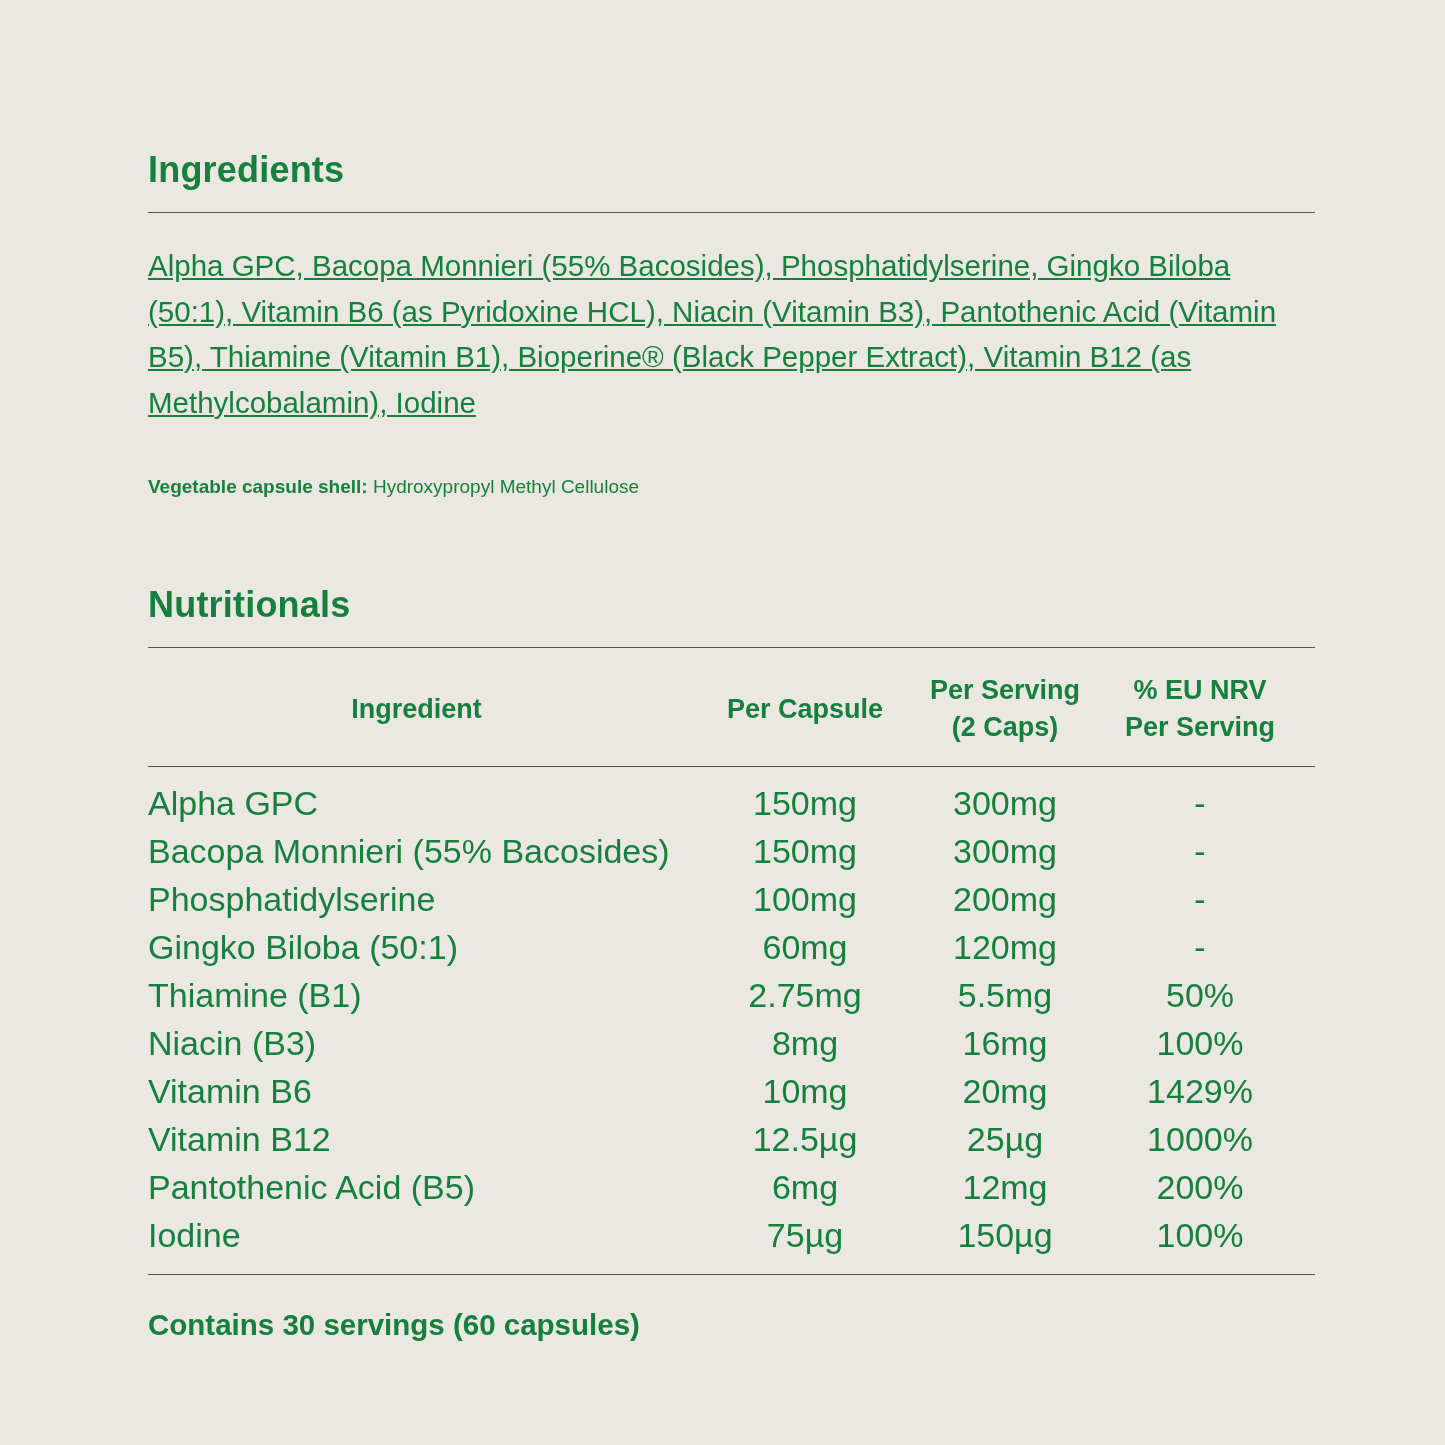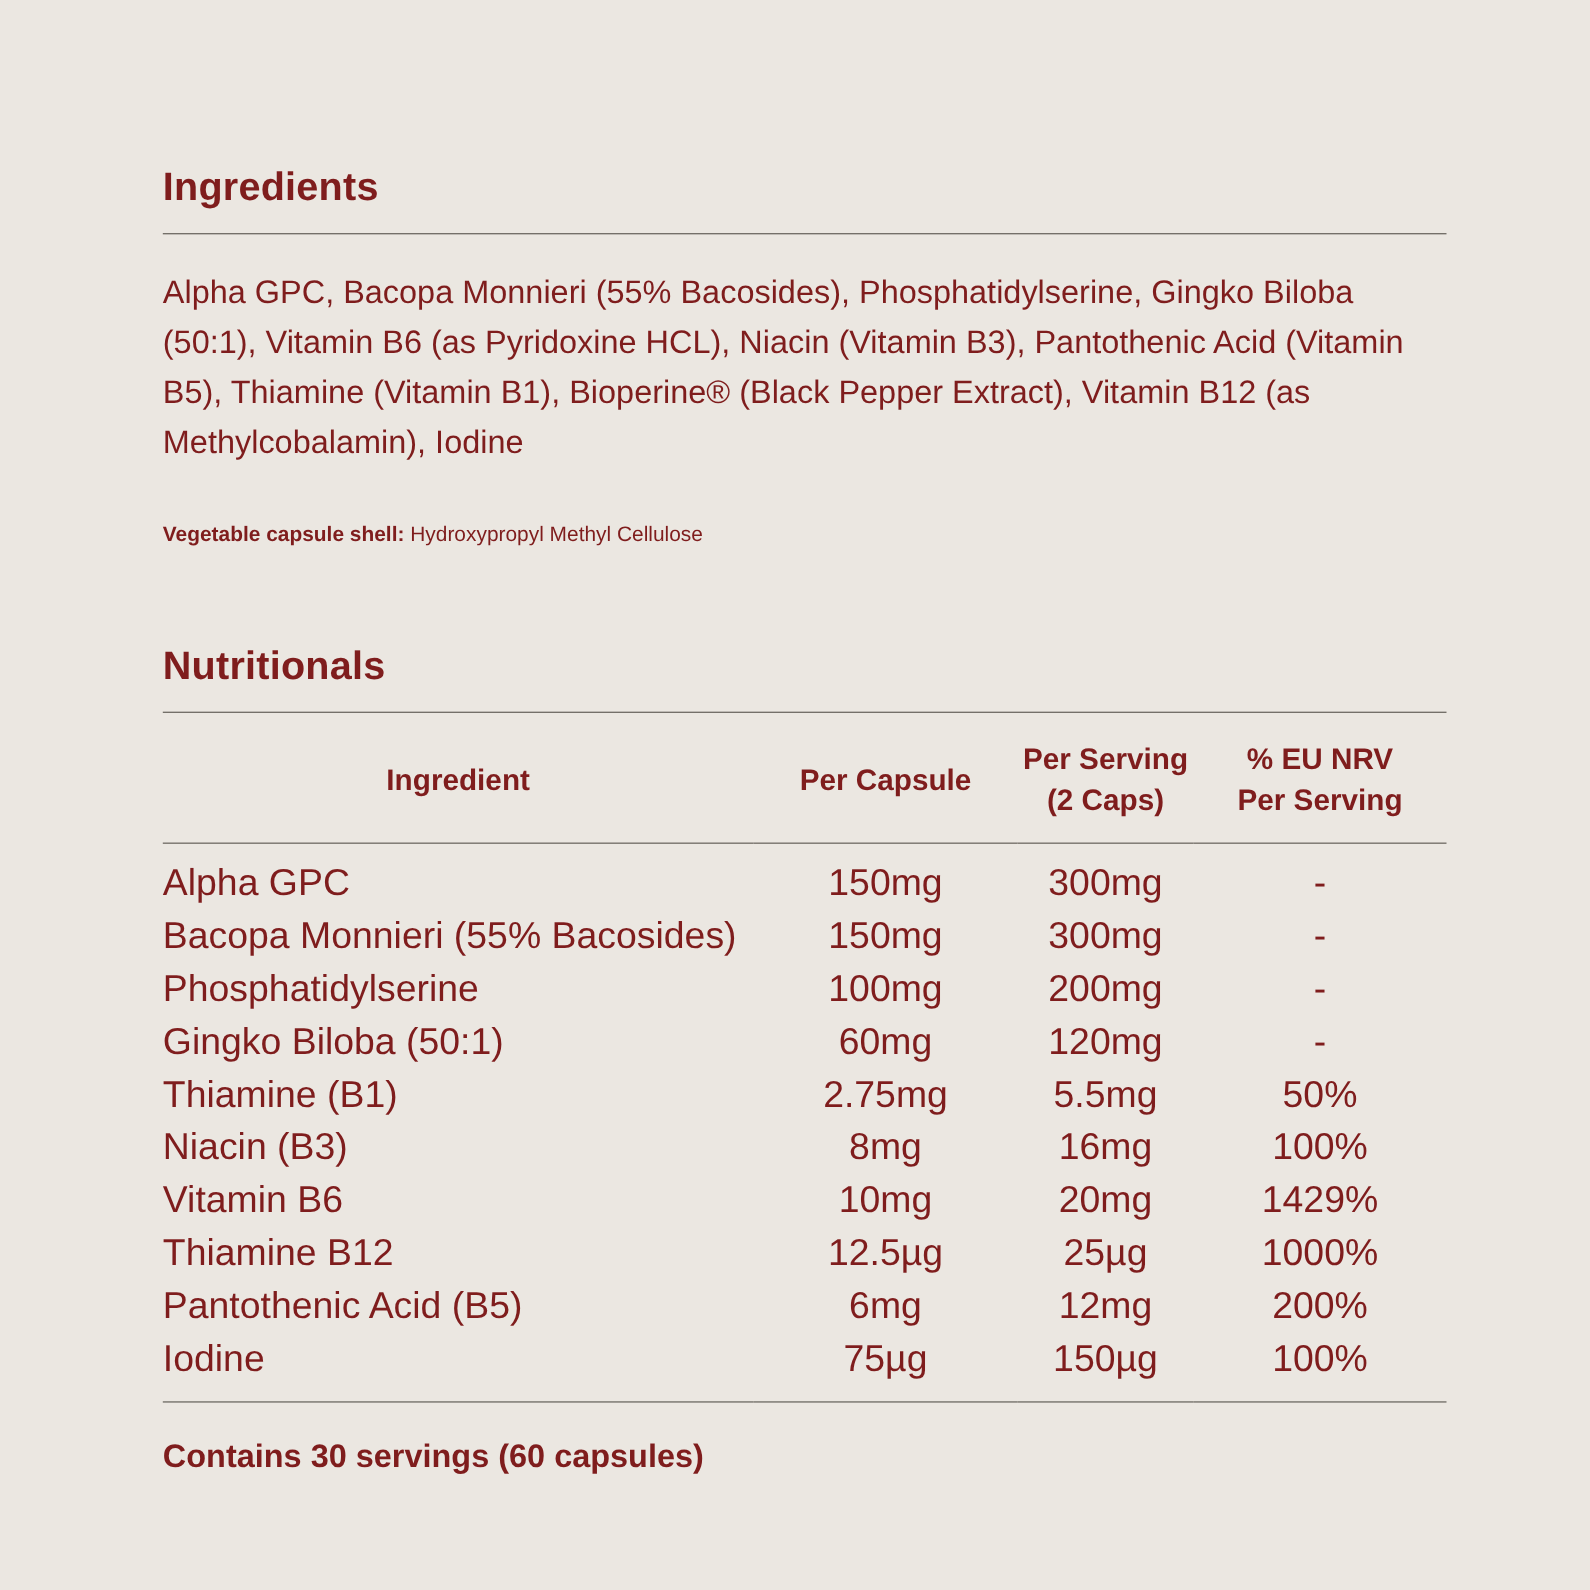--- a/index.html
+++ b/index.html
@@ -7,21 +7,21 @@
     padding: 0;
     background: #EBE7E1;
   }
   .page {
     position: relative;
     box-sizing: border-box;
     width: 1445px;
     height: 1445px;
     background: #EBE7E1;
     font-family: "Liberation Sans", sans-serif;
-    color: #7f1d1d;
+    color: #15803d;
     overflow: hidden;
   }
   .content {
     box-sizing: border-box;
     padding: 150px 130px 0 148px;
   }
   .section-heading {
     font-size: 36px;
     font-weight: bold;
     line-height: 40px;
@@ -31,20 +31,21 @@
   .rule {
     border: none;
     border-top: 1.5px solid #57534c;
     margin: 0;
   }
   .ingredients-text {
     font-size: 29.5px;
     line-height: 45.5px;
     margin: 30px 0 0 0;
     max-width: 1190px;
+    text-decoration: underline;
   }
   .capsule-line {
     font-size: 19px;
     line-height: 36px;
     margin: 44px 0 0 0;
   }
   .capsule-line .bold-label {
     font-weight: bold;
   }
   .nutritionals-heading {
@@ -173,21 +174,21 @@
           <td>16mg</td>
           <td>100%</td>
         </tr>
         <tr>
           <td class="cell-name">Vitamin B6</td>
           <td>10mg</td>
           <td>20mg</td>
           <td>1429%</td>
         </tr>
         <tr>
-          <td class="cell-name">Thiamine B12</td>
+          <td class="cell-name">Vitamin B12</td>
           <td>12.5µg</td>
           <td>25µg</td>
           <td>1000%</td>
         </tr>
         <tr>
           <td class="cell-name">Pantothenic Acid (B5)</td>
           <td>6mg</td>
           <td>12mg</td>
           <td>200%</td>
         </tr>

